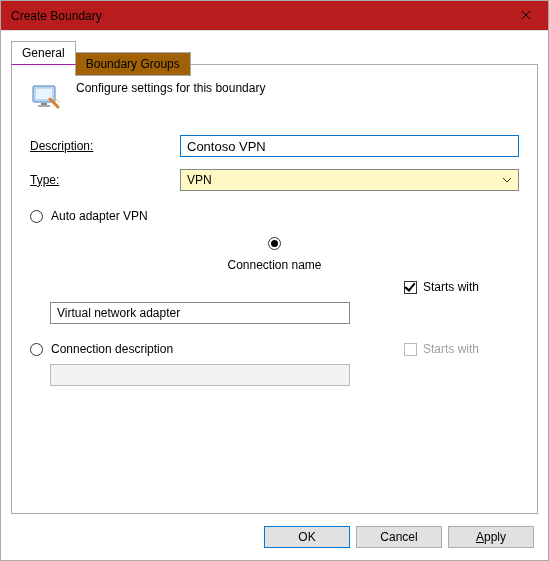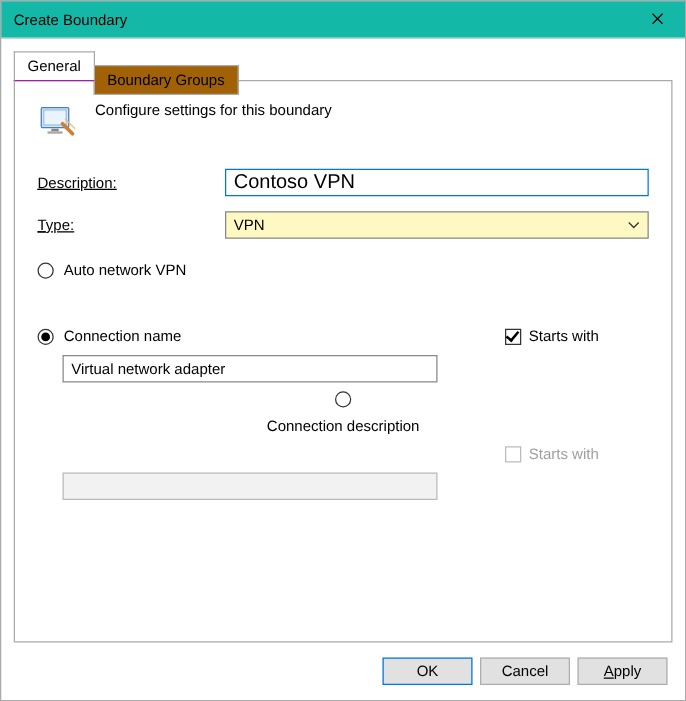--- a/index.html
+++ b/index.html
@@ -18,21 +18,21 @@
     display: flex;
     flex-direction: column;
     position: relative;
   }
   .titlebar {
     height: 30px;
     display: flex;
     align-items: center;
     padding: 0 0 0 10px;
     border-bottom: 1px solid #ddd;
-    background: #14b8a6;
+    background: #b91c1c;
   }
   .titlebar .title {
     flex: 1;
     font-size: 12px;
   }
   .titlebar .close {
     width: 45px;
     height: 30px;
     display: flex;
     align-items: center;
@@ -103,21 +103,21 @@
     font-size: 12px;
     text-decoration: underline;
   }
   .form-label .ul { text-decoration: underline; }
   .form-input {
     flex: 1;
     height: 22px;
     border: 1px solid #0078d7;
     padding: 2px 6px;
     font-family: inherit;
-    font-size: 16px;
+    font-size: 13px;
     outline: none;
     background: #fff;
   }
   .form-select {
     flex: 1;
     height: 22px;
     border: 1px solid #888;
     background: #fef9c3;
     padding: 0 22px 0 6px;
     font-family: inherit;
@@ -211,21 +211,21 @@
   .button-bar {
     height: 46px;
     display: flex;
     align-items: center;
     justify-content: flex-end;
     gap: 6px;
     padding: 0 14px;
     border-top: none;
   }
   .btn {
-    width: 72px;
+    width: 86px;
     height: 22px;
     font-family: inherit;
     font-size: 12px;
     background: #e1e1e1;
     border: 1px solid #adadad;
     cursor: pointer;
     padding: 0;
   }
   .btn.default {
     border: 1px solid #0078d7;
@@ -293,34 +293,34 @@
                 <path d="M1 1 L5 5 L9 1" stroke="#333" stroke-width="1" fill="none"></path>
               </svg>
           </span>
         </div>
       </div>
 
       <div class="radio-section">
 
         <div class="radio-row mt18">
           <div class="radio"></div>
-          <div class="radio-label">Auto network VPN</div>
-        </div>
-
-        <div class="radio-row" style="margin-top:39px;">
+          <div class="radio-label">Auto adapter VPN</div>
+        </div>
+
+        <div class="radio-row" style="margin-top:14px;flex-direction:column;">
           <div class="radio checked"></div>
           <div class="radio-label">Connection name</div>
           <div class="check-wrap">
             <div class="checkbox checked"></div>
             <div class="check-label">Starts with</div>
           </div>
         </div>
         <input class="sub-input" type="text" value="Virtual network adapter" style="">
 
-        <div class="radio-row" style="margin-top:7px;flex-direction:column;">
+        <div class="radio-row" style="margin-top:18px;">
           <div class="radio"></div>
           <div class="radio-label">Connection description</div>
           <div class="check-wrap">
             <div class="checkbox disabled"></div>
             <div class="check-label disabled">Starts with</div>
           </div>
         </div>
         <input class="sub-input disabled" type="text" disabled="" value="" style="">
 
       </div>

